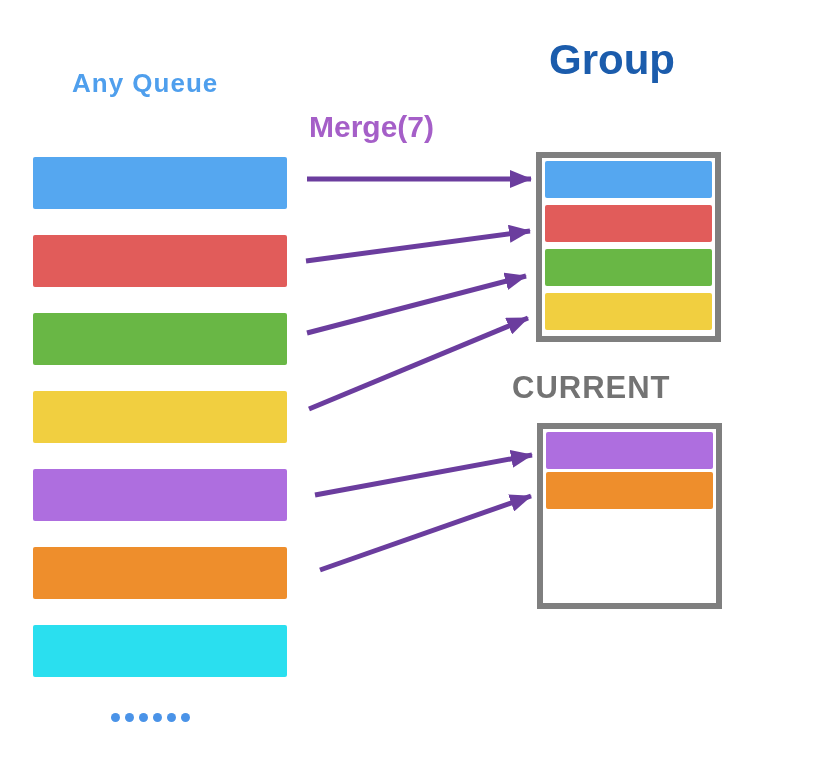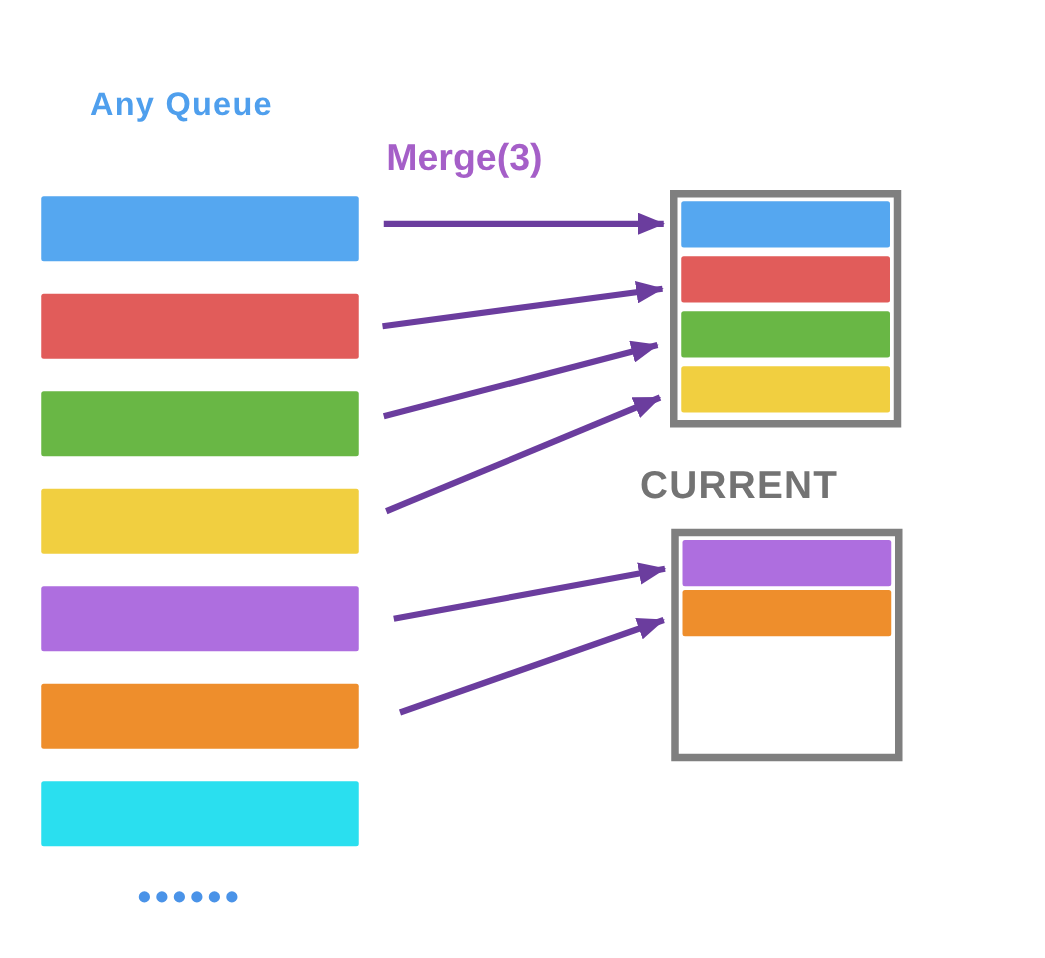--- a/index.html
+++ b/index.html
@@ -56,22 +56,23 @@
   }
   #arrows-svg line { stroke-width: 5; stroke-linecap: butt; }
 </style>
 </head>
 <body>
 
 <div id="canvas">
 
   <div class="title" id="queue-title" style="color: rgb(79, 159, 237);">Any Queue</div>
 
-  <div class="title" id="merge-label" style="color: rgb(165, 95, 200);">Merge(3)</div>
+  <div class="title" id="merge-label" style="color: rgb(165, 95, 200);">Merge(7)</div>
 
+  <div class="title" id="group-title" style="color: rgb(27, 92, 172);">Group</div>
 
   <div class="title" id="current-label" style="color: #737373;">CURRENT</div>
 
   <div id="queue-list">
       <div class="qbar" style="background: rgb(85, 167, 240);"></div>
       <div class="qbar" style="background: rgb(225, 92, 90);"></div>
       <div class="qbar" style="background: rgb(105, 183, 69);"></div>
       <div class="qbar" style="background: rgb(241, 207, 64);"></div>
       <div class="qbar" style="background: rgb(174, 110, 223);"></div>
       <div class="qbar" style="background: rgb(238, 142, 44);"></div>

